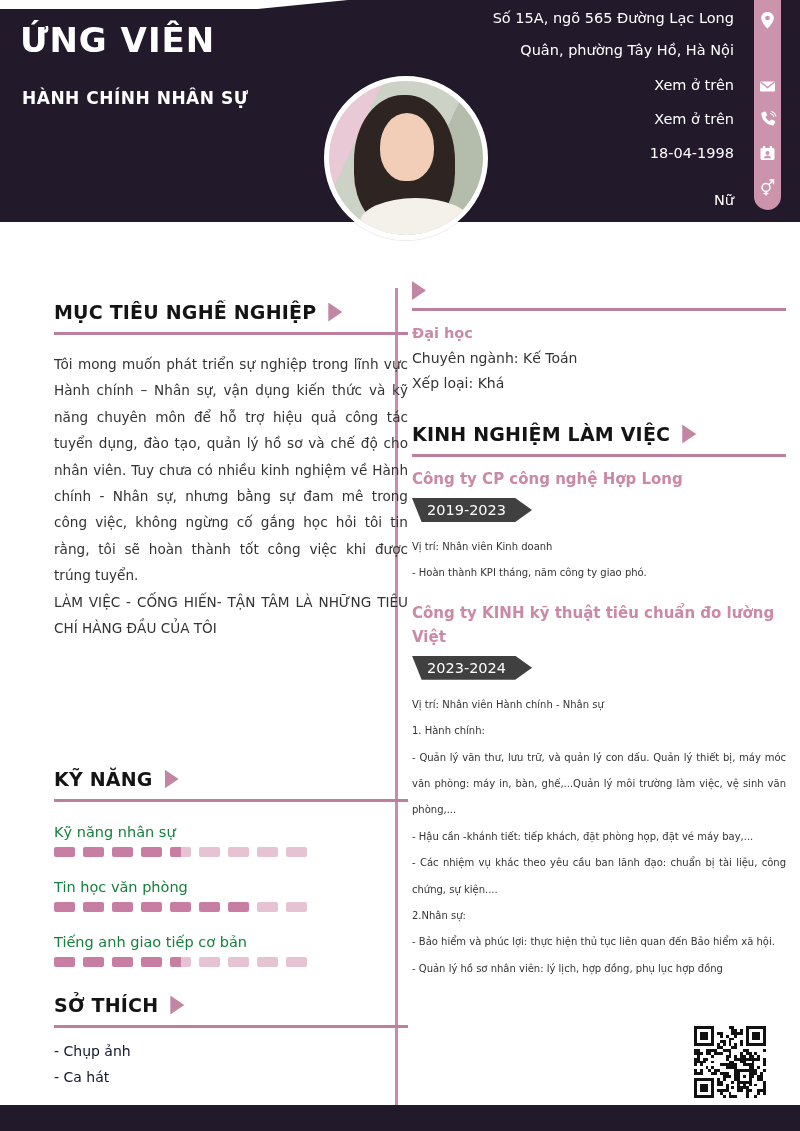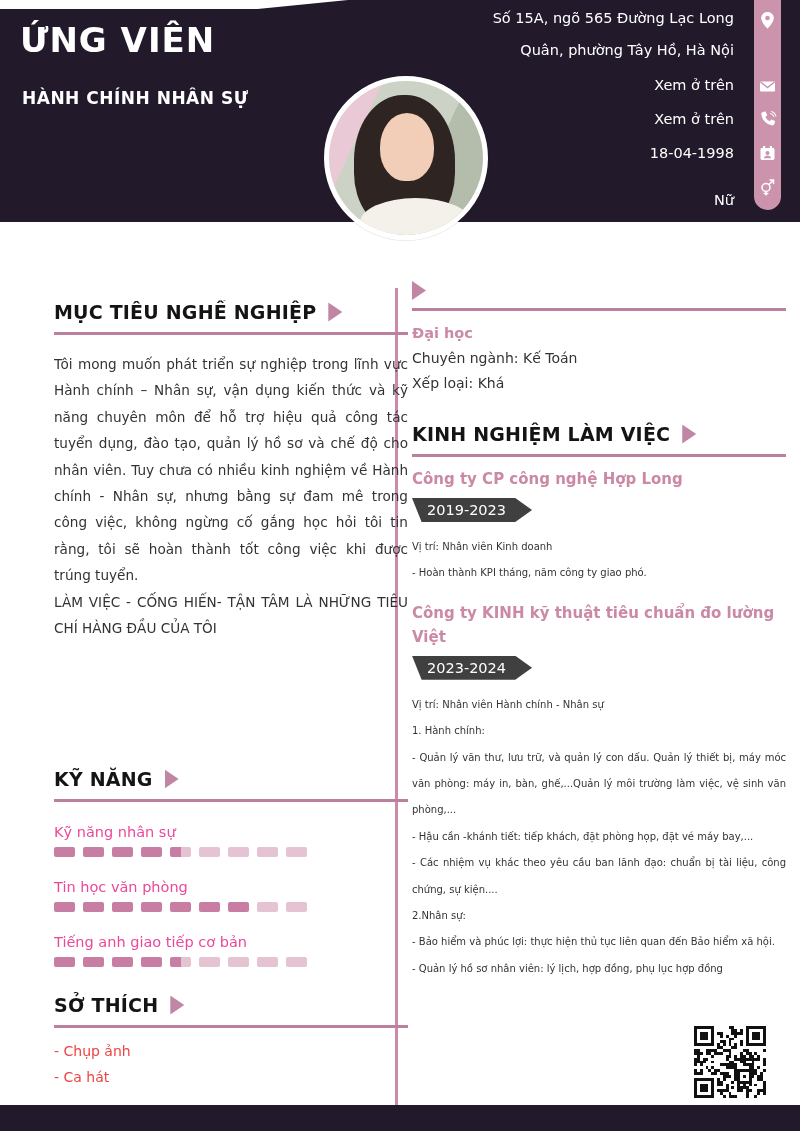--- a/index.html
+++ b/index.html
@@ -38,26 +38,26 @@
 
   .sec{display:flex;align-items:center;gap:12px;border-bottom:3px solid #bc7f9e;padding-bottom:8px;}
   .sec h2{margin:0;font-size:19px;font-weight:700;color:#141414;letter-spacing:.2px;line-height:24px;}
   .tri{width:14px;height:19px;background:#c186a3;clip-path:polygon(0 0,100% 50%,0 100%);flex:0 0 auto;}
 
   .body-text{font-size:13.6px;line-height:26.4px;text-align:justify;color:#333;}
   .objective-body{margin-top:16px;height:394px;overflow:hidden;}
   .objective-body p{margin:0;}
 
   .skill{margin-top:22px;}
-  .skill-label{font-size:14.5px;color:#ec4899;display:block;}
+  .skill-label{font-size:14.5px;color:#15803d;display:block;}
   .skill-bar{display:flex;gap:8px;margin-top:7px;}
   .seg{width:21px;height:10px;border-radius:2px;flex:0 0 auto;}
 
   .hobbies{margin-top:26px;}
-  .hobby{margin:0;font-size:14px;line-height:26px;color:#ef4444;}
+  .hobby{margin:0;font-size:14px;line-height:26px;color:#0f172a;}
   .hobby:first-of-type{margin-top:10px;}
 
   .edu-degree{margin-top:10px;font-size:14.5px;font-weight:700;color:#cb89a6;line-height:25px;}
   .edu-line{font-size:14px;line-height:25px;color:#333;margin:0;}
 
   .exp-section{margin-top:26px;}
   .company{margin-top:10px;font-size:15px;font-weight:700;color:#cb89a6;line-height:24px;}
   .job + .job{margin-top:14px;}
   .badge{display:inline-block;margin-top:7px;background:#404040;color:#fff;font-size:14.5px;
          padding:4px 26px 4px 15px;clip-path:polygon(0 0,86% 0,100% 50%,86% 100%,8% 100%);}

